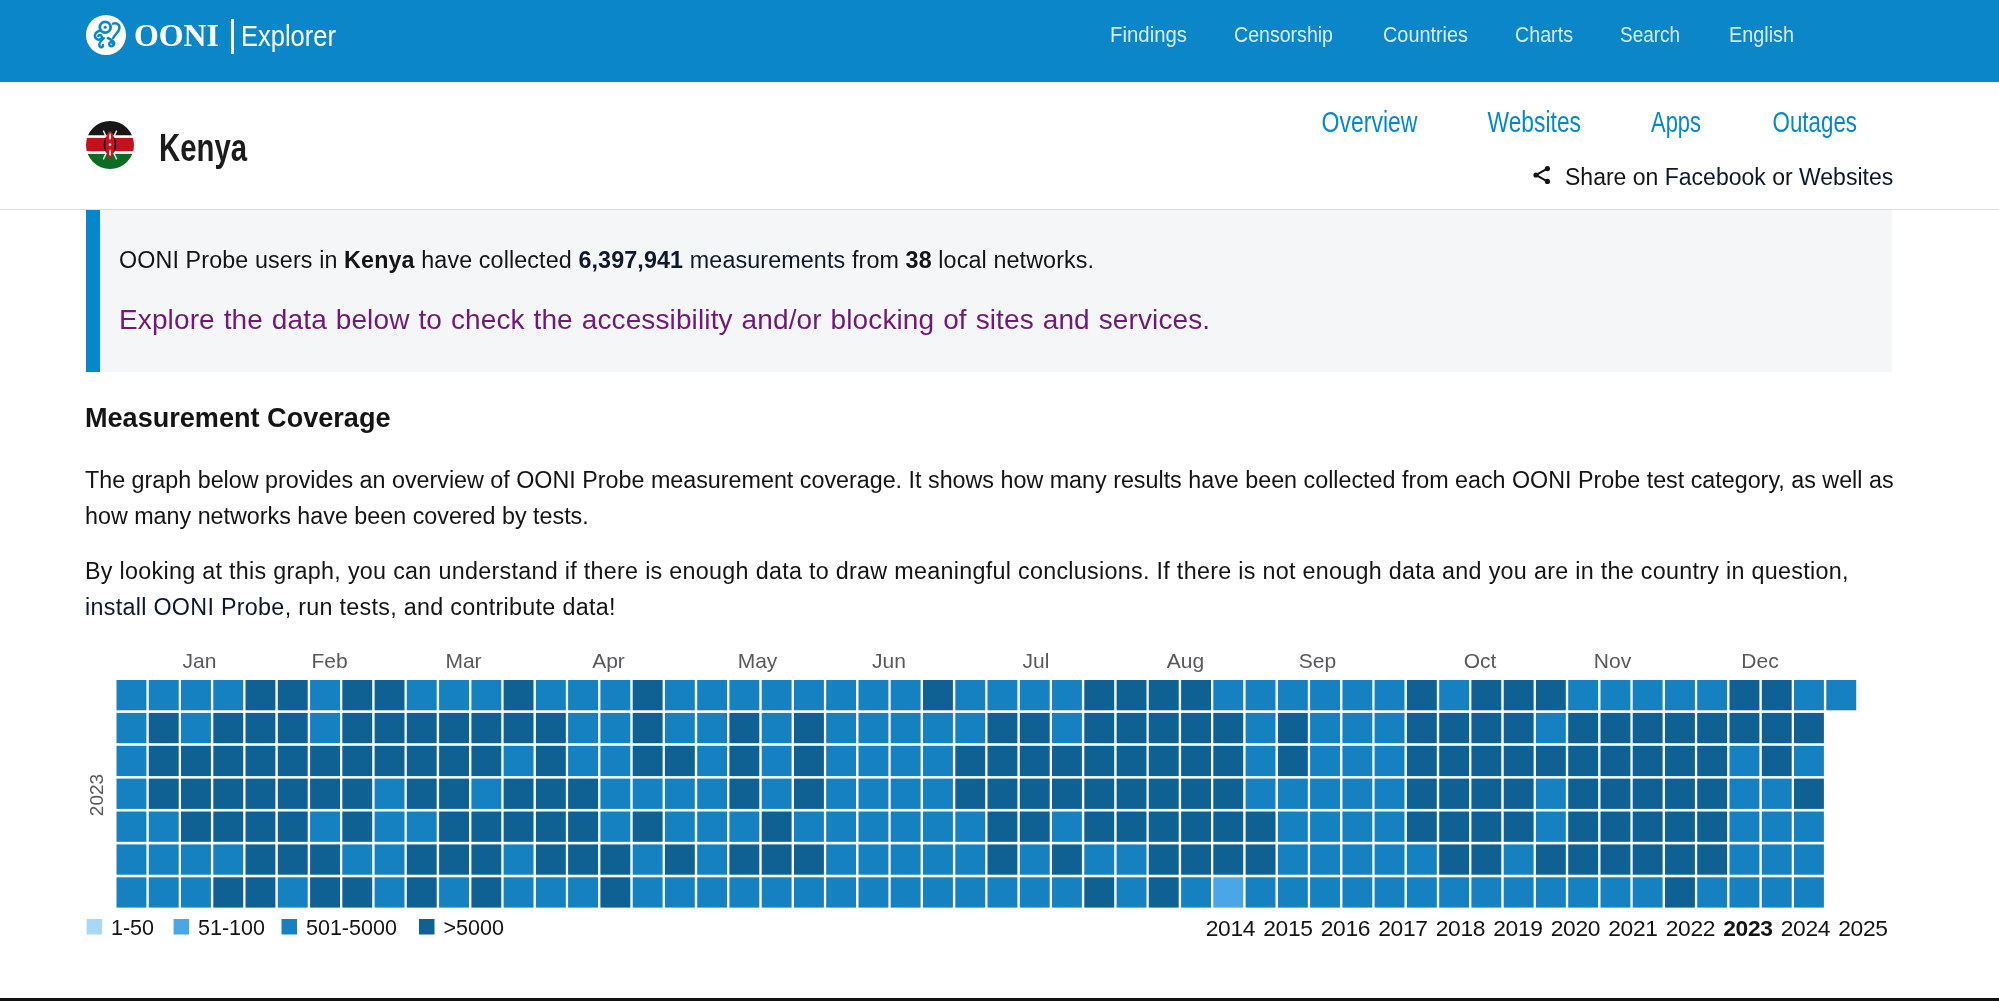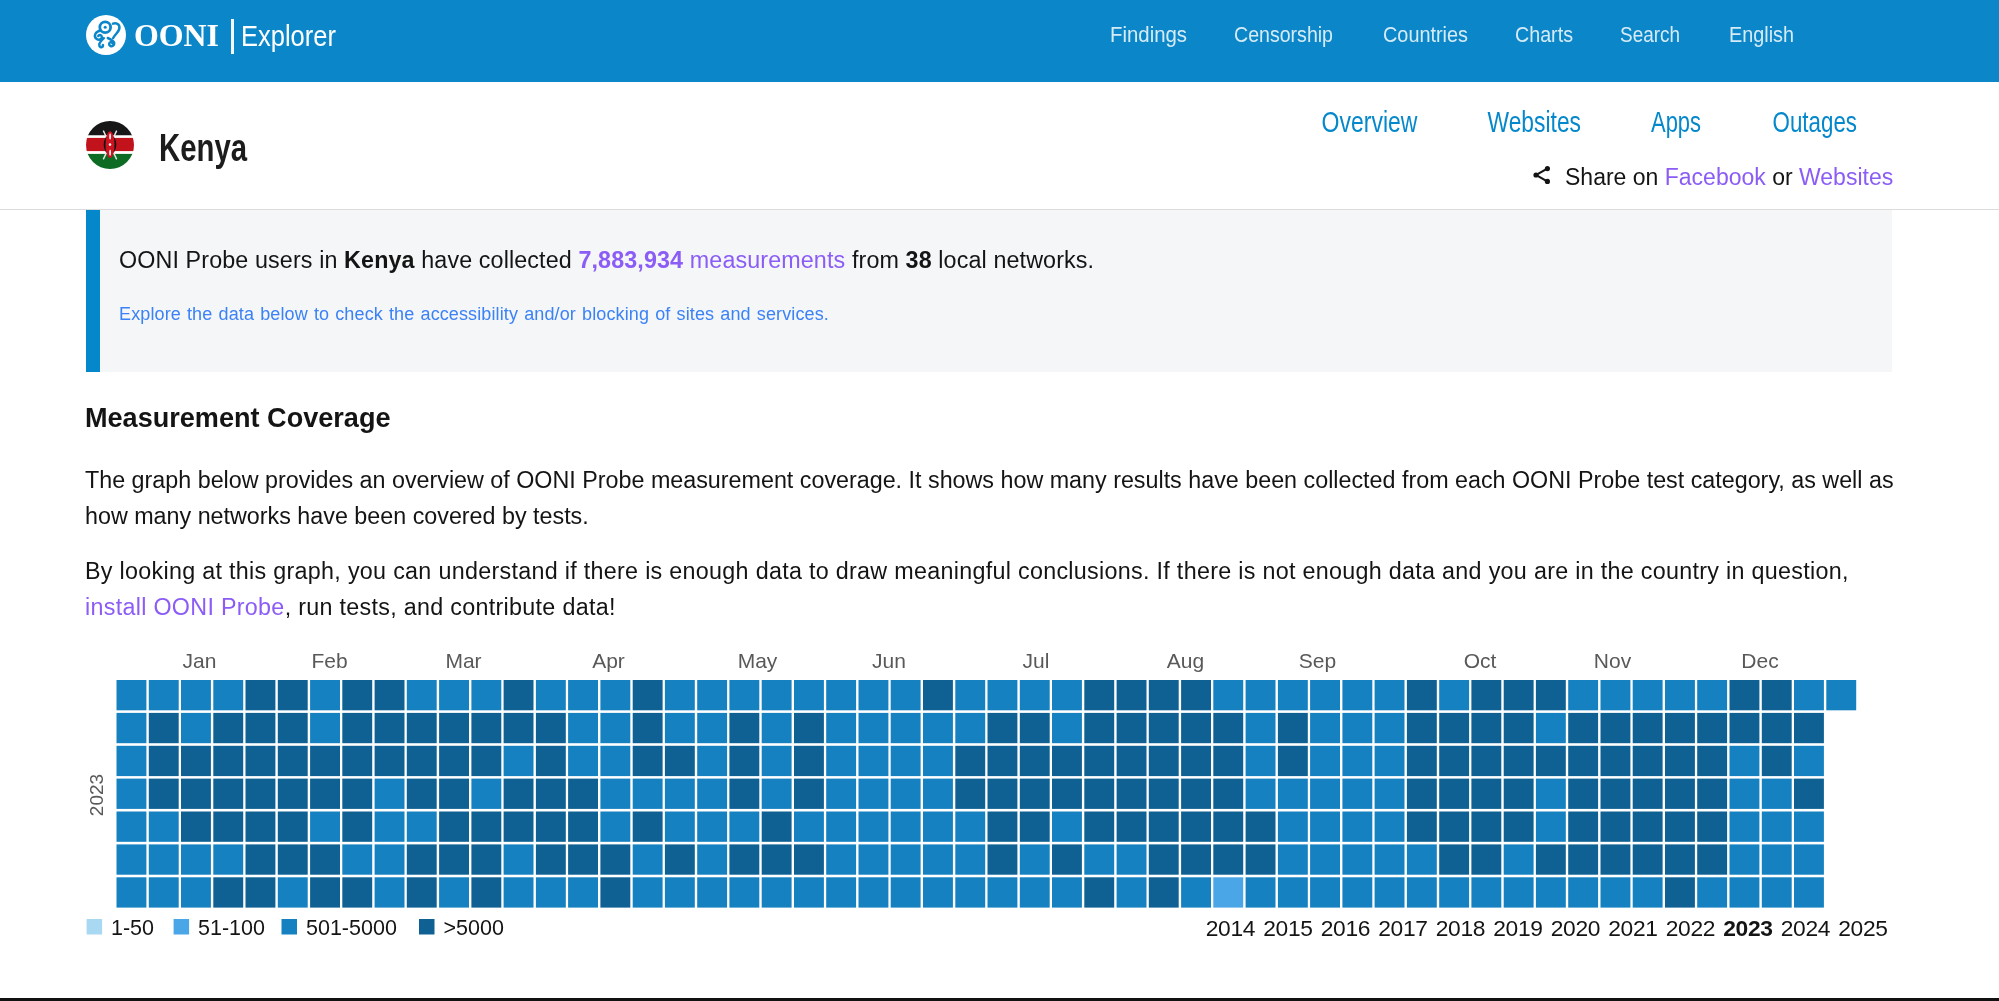--- a/index.html
+++ b/index.html
@@ -1,20 +1,20 @@
 <!DOCTYPE html>
 <html><head>
 <meta charset="utf-8">
 <style>
 * { margin:0; padding:0; box-sizing:border-box; }
 html,body { width:1999px; height:1001px; background:#ffffff;
   font-family:"Liberation Sans", sans-serif; }
 #page { position:relative; width:1999px; height:1001px; overflow:hidden; background:#fff; }
 .abs { position:absolute; white-space:nowrap; }
-a { color:#8b5cf6; text-decoration:none; }
+a { color:#0f172a; text-decoration:none; }
 </style>
 </head>
 <body>
 <div id="page">
 
 <div class="abs" style="left:0;top:0;width:1999px;height:82px;background:#0b87c9"></div>
 <svg width="40" height="40" viewBox="0 0 40 40" style="position:absolute;left:86px;top:15px">
 <circle cx="20" cy="20" r="20" fill="#ffffff"></circle>
 <g fill="none" stroke="#0b87c9" stroke-linecap="round">
 <circle cx="19.2" cy="12.2" r="5.4" stroke-width="2.8"></circle>
@@ -60,22 +60,22 @@
 <g stroke="#141414" stroke-width="2.6">
 <line x1="6.2" y1="11.2" x2="17.2" y2="5.0"></line>
 <line x1="6.2" y1="12.8" x2="17.2" y2="19.0"></line>
 </g>
 </svg>
 <div class="abs" style="left:1565px;top:164px;font-size:23px;color:#141414">Share on <a>Facebook</a> or <a>Websites</a></div>
 
 <div class="abs" style="left:0;top:209px;width:1999px;height:1px;background:#dcdcdc"></div>
 
 <div class="abs" style="left:86px;top:210px;width:1806px;height:162px;background:#f4f6f8;border-left:14px solid #0588cb"></div>
-<div class="abs" style="left:119px;top:247px;font-size:23.3px;letter-spacing:0.12px;color:#141414">OONI Probe users in <b>Kenya</b> have collected <a><b>7,883,934</b> measurements</a> from <b>38</b> local networks.</div>
-<div class="abs" style="left:119px;top:304px;font-size:18px;letter-spacing:0.12px;word-spacing:1px;color:#3b82f6">Explore the data below to check the accessibility and/or blocking of sites and services.</div>
+<div class="abs" style="left:119px;top:247px;font-size:23.3px;letter-spacing:0.12px;color:#141414">OONI Probe users in <b>Kenya</b> have collected <a><b>6,397,941</b> measurements</a> from <b>38</b> local networks.</div>
+<div class="abs" style="left:119px;top:304px;font-size:28px;letter-spacing:0.12px;word-spacing:1px;color:#701a75">Explore the data below to check the accessibility and/or blocking of sites and services.</div>
 
 <div class="abs" style="left:85px;top:462px;font-size:23.3px;line-height:36px;color:#141414">The graph below provides an overview of OONI Probe measurement coverage. It shows how many results have been collected from each OONI Probe test category, as well as<br>how many networks have been covered by tests.</div>
 <div class="abs" style="left:85px;top:553px;font-size:23.3px;letter-spacing:0.3px;line-height:36px;color:#141414">By looking at this graph, you can understand if there is enough data to draw meaningful conclusions. If there is not enough data and you are in the country in question,<br><a>install OONI Probe</a>, run tests, and contribute data!</div>
 
 <svg width="1999" height="1001" viewBox="0 0 1999 1001" style="position:absolute;left:0;top:0" font-family="Liberation Sans, sans-serif">
 <text x="199.5" y="668" text-anchor="middle" font-size="21" fill="#58595b">Jan</text>
 <text x="329.5" y="668" text-anchor="middle" font-size="21" fill="#58595b">Feb</text>
 <text x="463.5" y="668" text-anchor="middle" font-size="21" fill="#58595b">Mar</text>
 <text x="608.5" y="668" text-anchor="middle" font-size="21" fill="#58595b">Apr</text>
 <text x="757.5" y="668" text-anchor="middle" font-size="21" fill="#58595b">May</text>

